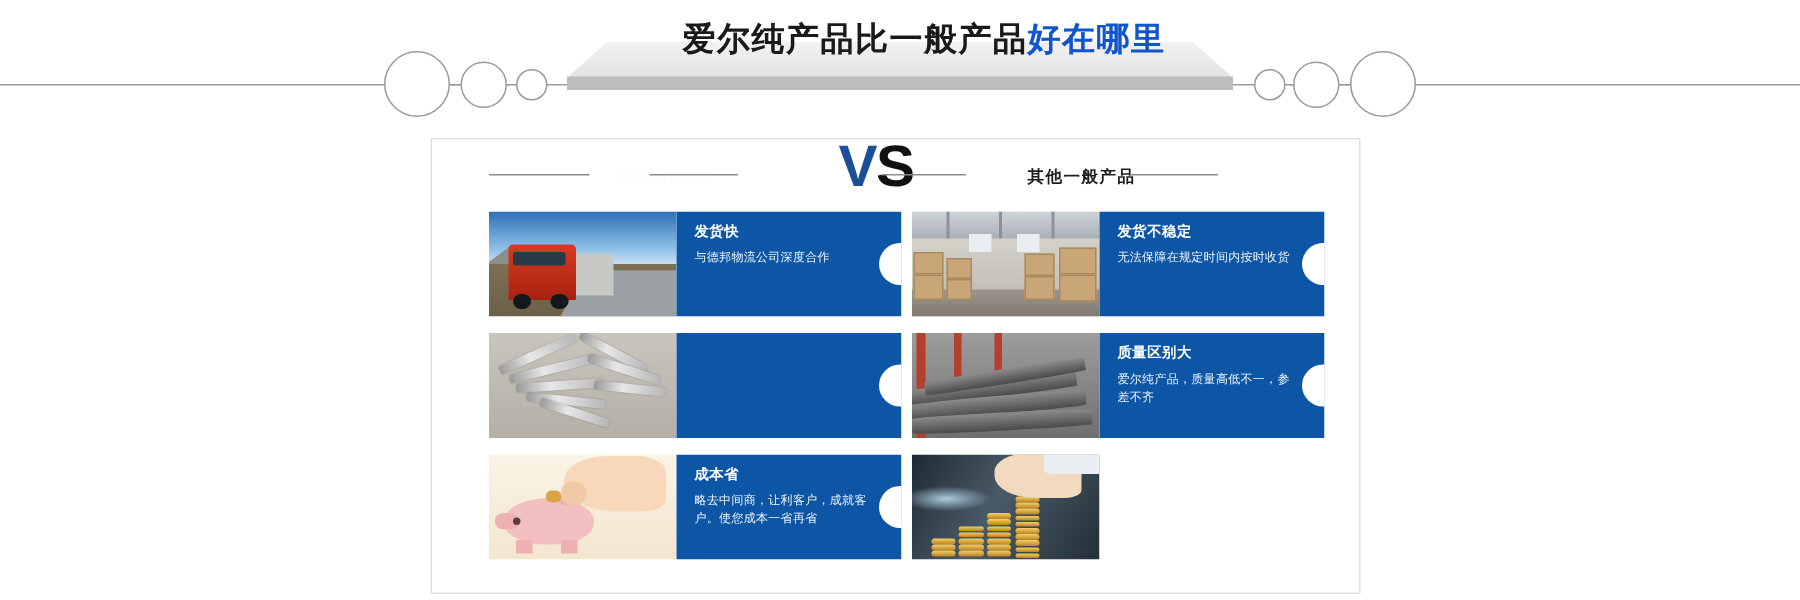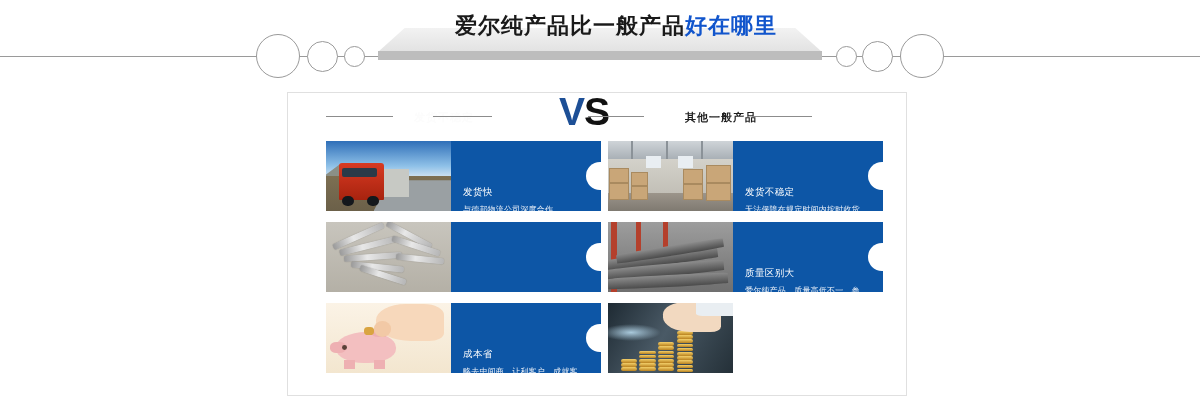--- a/index.html
+++ b/index.html
@@ -97,22 +97,22 @@
   .card .pane  {
     position:absolute; left:125px; top:0; width:150px; height:70px;
     background:#0d56a6;
   }
   .card .notch {
     position:absolute; right:-13px; top:50%; width:28px; height:28px;
     margin-top:-14px; border-radius:50%; background:#ffffff;
   }
   .card .txt { position:absolute; left:12px; top:8px; right:22px; }
   .card .t-title {
-    font-size:9.5px; font-weight:normal; color:#ffffff;
-    line-height:12px; margin-bottom:6px; letter-spacing:.4px;margin-top:37px;
+    font-size:9.5px; font-weight:bold; color:#ffffff;
+    line-height:12px; margin-bottom:6px; letter-spacing:.4px;
   }
   .card .t-desc {
     font-size:8px; color:#eef3fa; line-height:12px; letter-spacing:.2px;font-family:Liberation Mono, monospace;
   }
 
   
   .ph { position:absolute; inset:0; }
 
   
   .truck-sky { position:absolute; left:0; top:0; width:100%; height:52%;

